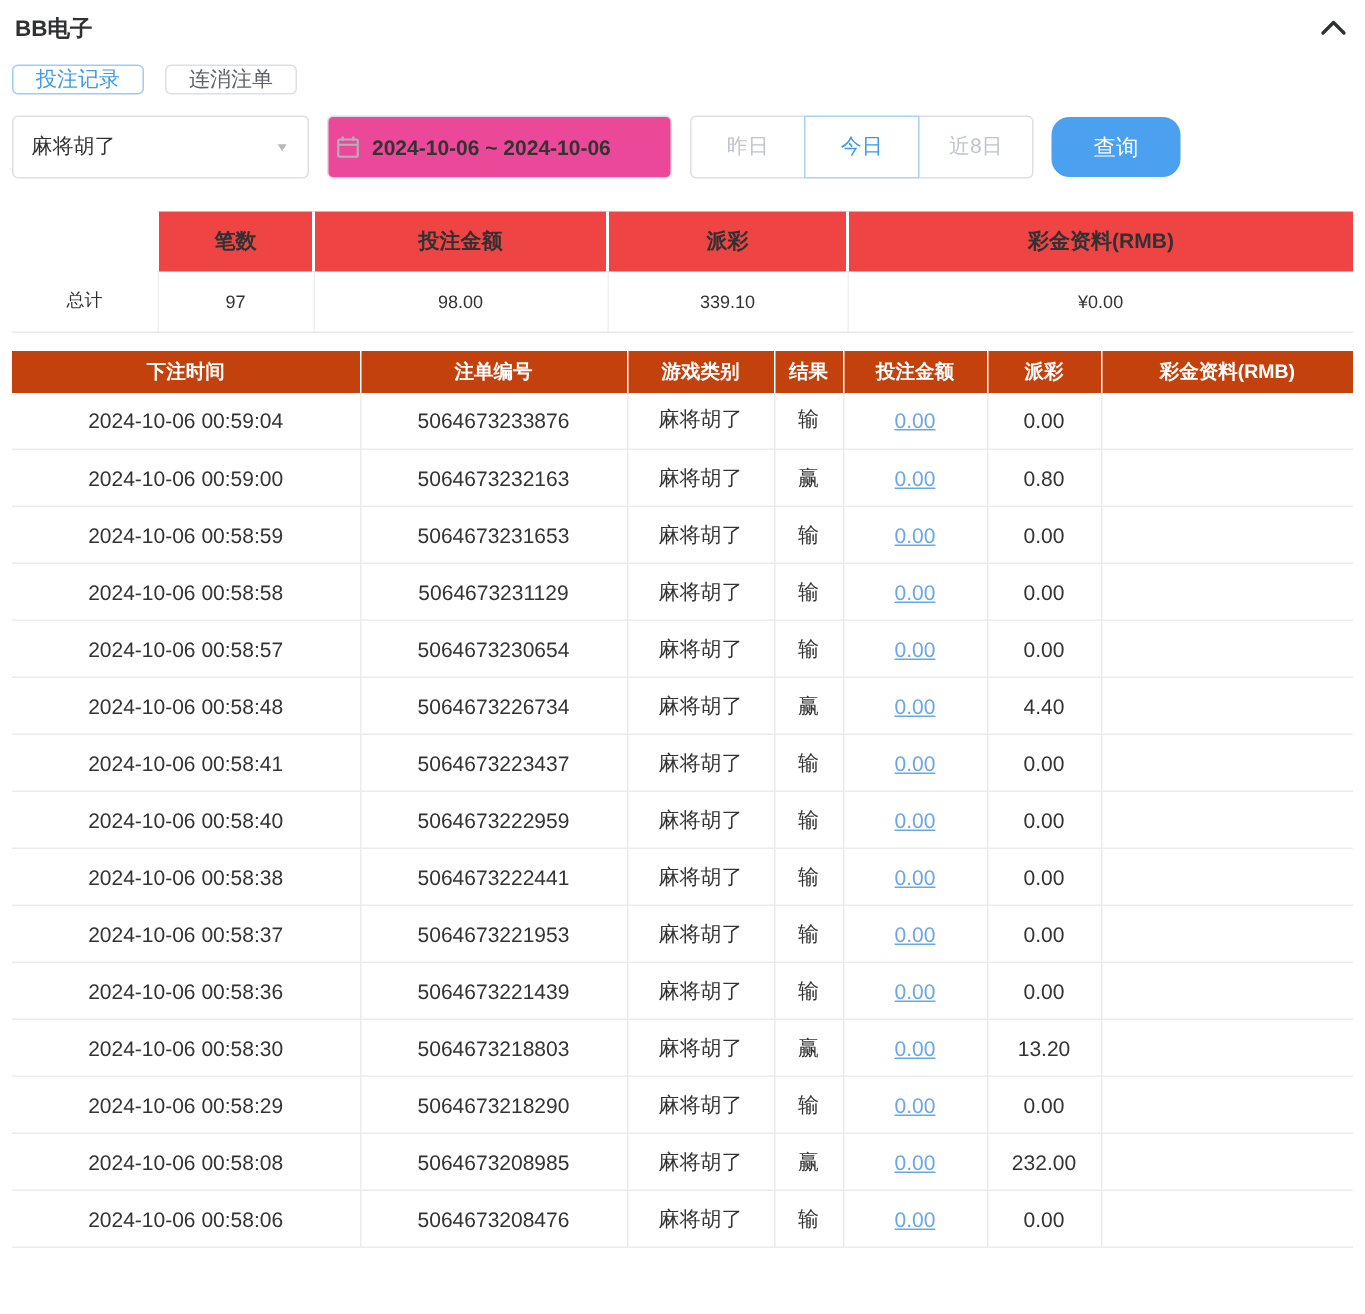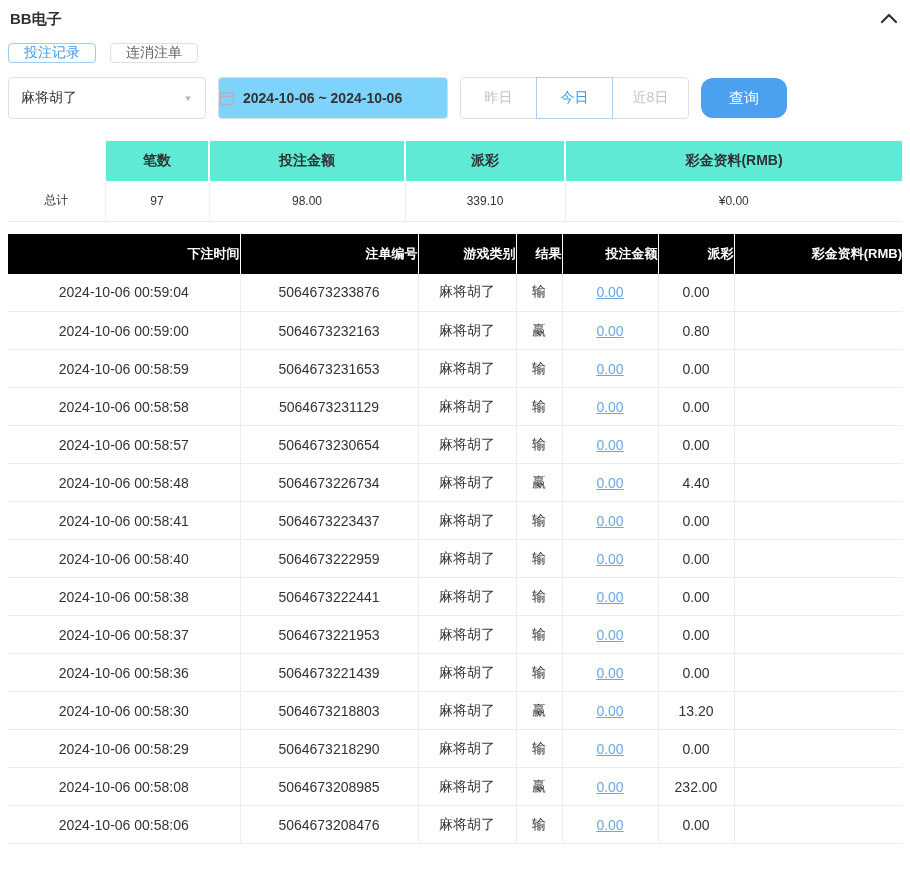--- a/index.html
+++ b/index.html
@@ -27,22 +27,22 @@
   
   .filters { margin-top: 14px; display: flex; align-items: center; }
   .select {
     width: 198px; height: 42px; border: 1px solid #dcdfe6; border-radius: 4px;
     display: flex; align-items: center; justify-content: space-between;
     padding: 0 12px; font-size: 14px; color: #333; cursor: pointer; background: #fff;
   }
   .select .caret { color: #b4b9c2; font-size: 10px; transform: scaleY(0.8); }
   .date-picker {
     margin-left: 12px; width: 230px; height: 42px; border: 1px solid #dcdfe6;
-    border-radius: 4px; display: flex; align-items: center; padding: 0 0;
-    gap: 8px; background: #7dd3fc; cursor: pointer;
+    border-radius: 4px; display: flex; align-items: center; padding: 0 5px;
+    gap: 8px; background: #ec4899; cursor: pointer;
   }
   .date-picker .date-text { font-size: 14px; font-weight: 600; color: #333; white-space: nowrap; }
   .btn-group { margin-left: 12px; display: flex; }
   .btn-group .qbtn {
     height: 42px; min-width: 77px; padding: 0 14px; background: #fff;
     border: 1px solid #dcdfe6; font-size: 14px; color: #c0c4cc; cursor: pointer;
     margin-left: -1px; font-family: inherit;
   }
   .btn-group .qbtn:first-child { border-radius: 4px 0 0 4px; margin-left: 0; }
   .btn-group .qbtn:last-child { border-radius: 0 4px 4px 0; }
@@ -50,35 +50,35 @@
   .query-btn {
     margin-left: 12px; width: 86px; height: 40px; background: #4ba0f0;
     color: #fff; border: none; border-radius: 12px; font-size: 15px; cursor: pointer;
     font-family: inherit;
   }
 
   
   table { border-collapse: collapse; width: 100%; table-layout: fixed; }
   .summary { margin-top: 22px; }
   .summary th {
-    background: #5eead4; height: 40px; font-size: 14px; font-weight: bold;
+    background: #ef4444; height: 40px; font-size: 14px; font-weight: bold;
     color: #303133; text-align: center; border-left: 2px solid #fff;
   }
   .summary th.blank { background: #fff; border-left: none; }
   .summary td {
     height: 40px; font-size: 12px; text-align: center; color: #333;
     border-bottom: 1px solid #e8e8e8; border-right: 1px solid #efefef;
   }
   .summary td:last-child { border-right: none; }
 
   
   .records { margin-top: 12px; }
   .records th {
-    background: #000000; color: #fff; font-size: 13px; font-weight: bold;
-    height: 40px; text-align: right; border-right: 1px solid #fff;
+    background: #c2410c; color: #fff; font-size: 13px; font-weight: bold;
+    height: 28px; text-align: center; border-right: 1px solid #fff;
   }
   .records th:last-child { border-right: none; }
   .records td {
     height: 38px; font-size: 14px; text-align: center; color: #333;
     border-bottom: 1px solid #ececec; border-right: 1px solid #ececec;
     white-space: nowrap; overflow: hidden;
   }
   .records td:last-child { border-right: none; }
   .records a.amount-link { color: #6ba7e5; text-decoration: underline; cursor: pointer; }
 </style>

